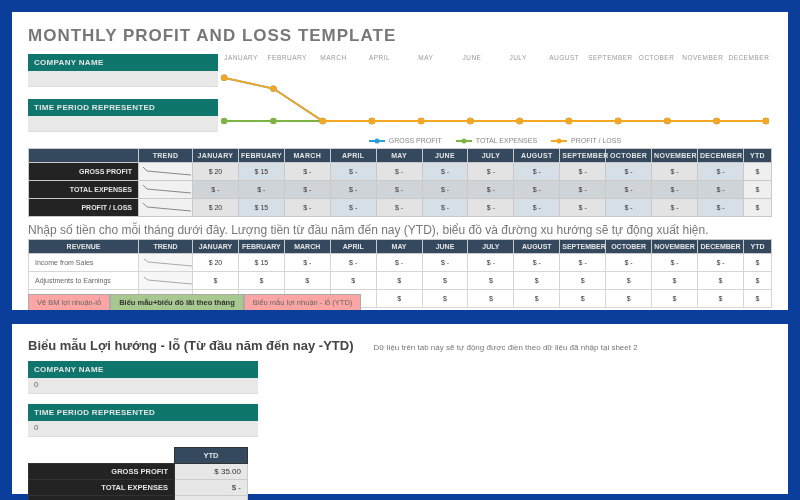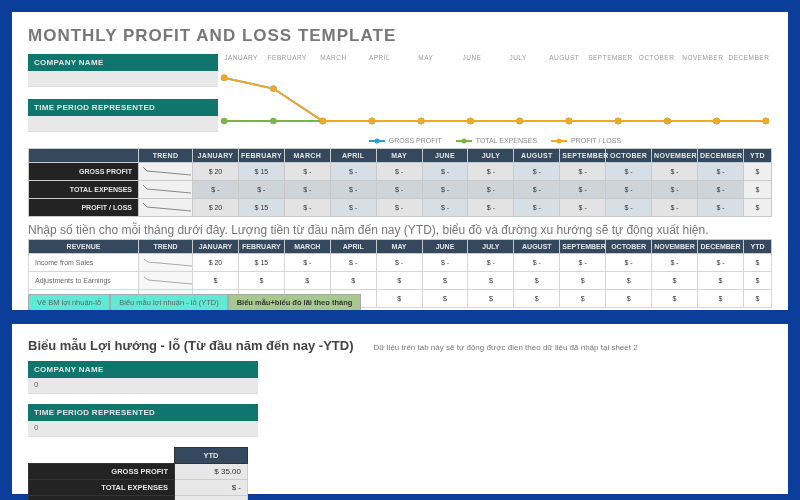--- a/index.html
+++ b/index.html
@@ -140,21 +140,21 @@
   .rev-table td.ytd { width:28px; }
 
   .tabs {
     position: absolute;
     bottom: 0; left: 16px;
     display: flex;
     gap: 0;
     font-size: 7.5px;
   }
   .tab {
-    background: #5eead4;
+    background: #fca5a5;
     color: #666;
     padding: 3px 8px;
     border: 1px solid #aaa;
     border-bottom: none;
     cursor: pointer;
   }
   .tab.active { background: #a7c98f; color: #333; font-weight:600; }
 
   
   .ytd-table { width: 220px; margin-top: 10px; }
@@ -426,22 +426,22 @@
           <td>$</td>
           <td>$</td>
           <td>$</td>
           <td class="ytd">$</td>
         </tr>
       </tbody>
   </table>
 
   <div class="tabs">
     <div class="tab">Vẽ BM lợi nhuận-lỗ</div>
+    <div class="tab active">Biểu mẫu+biểu đồ lãi theo tháng</div>
     <div class="tab">Biểu mẫu lợi nhuận - lỗ (YTD)</div>
-    <div class="tab active">Biểu mẫu+biểu đồ lãi theo tháng</div>
   </div>
 </div>
 
 <div class="page page2">
   <div style="display:flex;align-items:baseline;gap:10px">
     <h2 class="title2">Biểu mẫu Lợi hướng - lỗ (Từ đầu năm đến nay -YTD)</h2>
     <span class="subtitle">Dữ liệu trên tab này sẽ tự động được điền theo dữ liệu đã nhập tại sheet 2</span>
   </div>
 
   <div style="width:230px;margin-top:8px">

